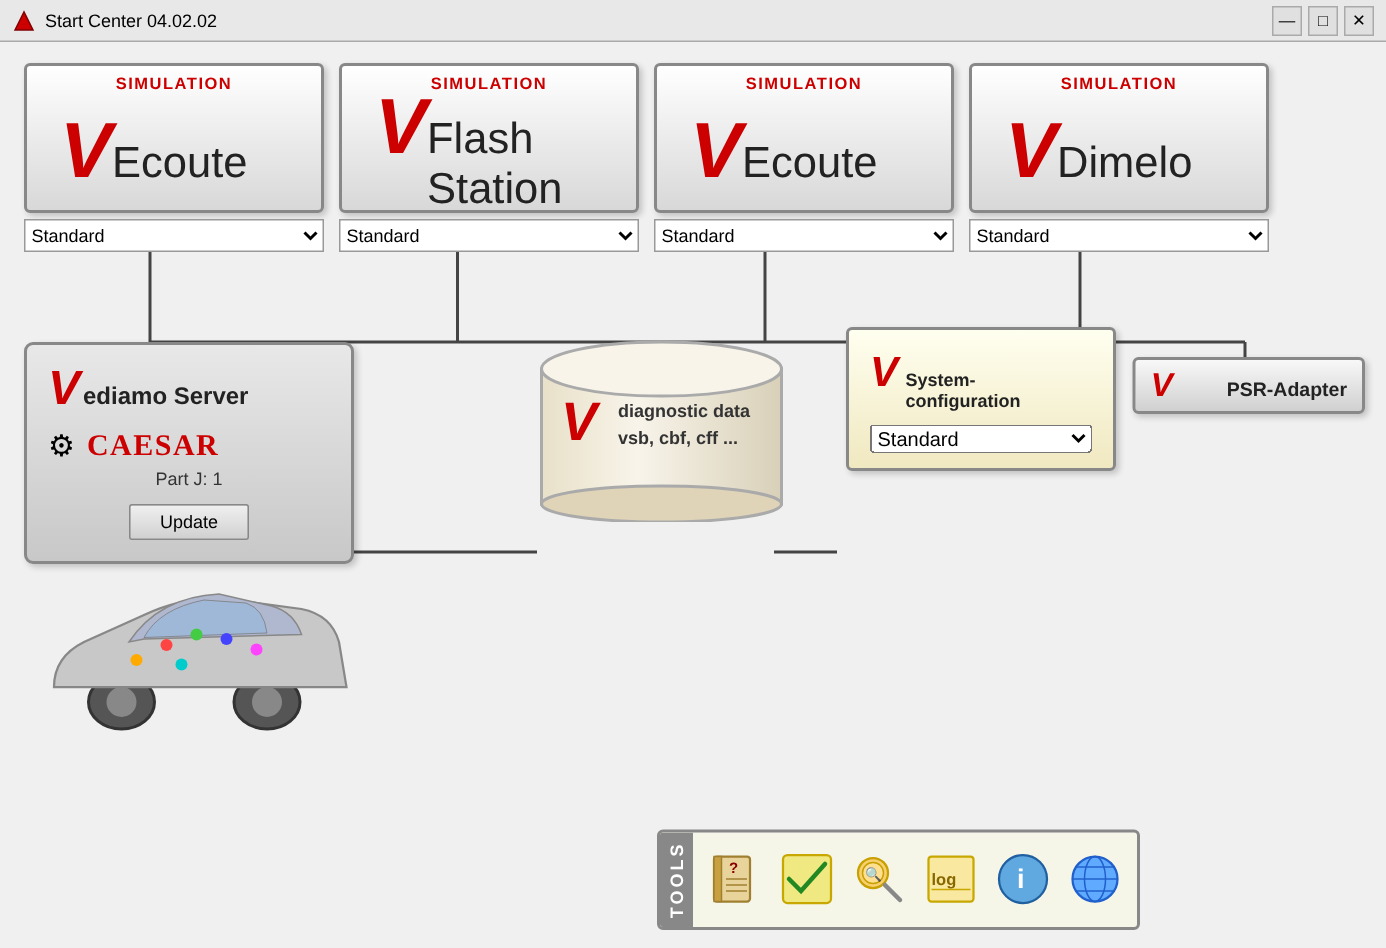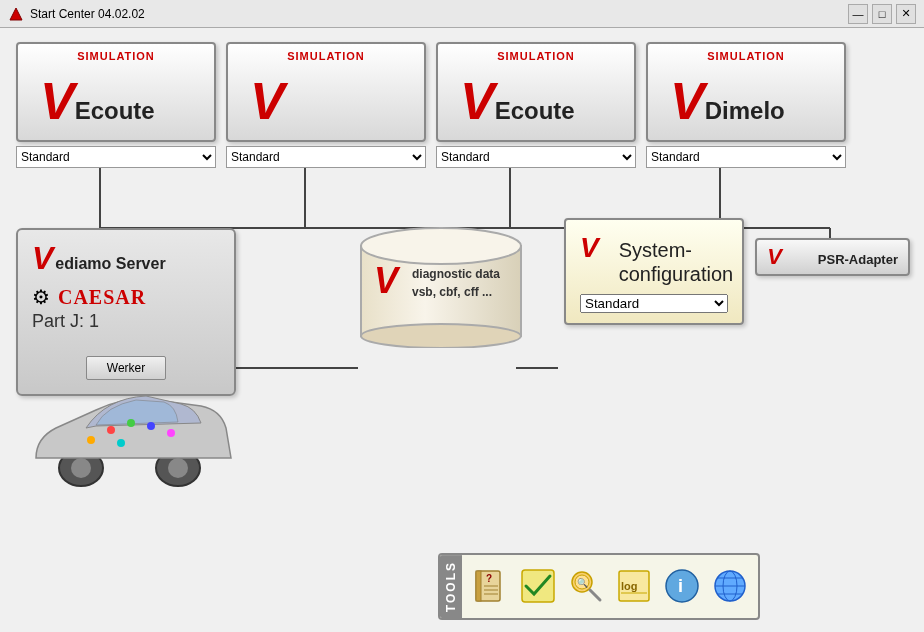--- a/index.html
+++ b/index.html
@@ -143,23 +143,24 @@
       font-size: 20px;
     }
     .caesar-text {
       font-size: 20px;
       font-weight: bold;
       color: #cc0000;
       letter-spacing: 1px;
       font-family: Liberation Serif, serif;
     }
     .part-text {
-      font-size: 18px;
+      font-size: 12px;
       color: #333;
-      margin-bottom: 24px;
+      text-align: center;
+      margin-bottom: 10px;
     }
     .update-btn {
       display: block;
       margin: 0 auto;
       background: linear-gradient(180deg, #f0f0f0, #d0d0d0);
       border: 1px solid #888;
       padding: 4px 20px;
       font-size: 12px;
       cursor: pointer;
       border-radius: 2px;
@@ -186,24 +187,24 @@
       align-items: baseline;
       margin-bottom: 4px;
     }
     .syscfg-v {
       font-size: 28px;
       font-weight: bold;
       color: #cc0000;
       font-style: italic;
     }
     .syscfg-name {
-      font-size: 20px;
-      font-weight: normal;
+      font-size: 12px;
+      font-weight: bold;
       color: #222;
-      margin-left: 20px;
+      margin-left: 5px;
       line-height: 1.2;
     }
     .syscfg-dropdown {
       width: 100%;
       margin-top: 8px;
     }
     
     .psr-box {
       position: absolute;
       right: 14px;
@@ -285,22 +286,22 @@
     
     .big-v {
       font-size: 52px;
       font-weight: bold;
       color: #cc0000;
       font-style: italic;
       line-height: 1;
       display: inline;
     }
     .box-name {
-      font-size: 24px;
-      font-weight: bold;
+      font-size: 29px;
+      font-weight: normal;
       color: #222;
       display: inline;
     }
   </style>
 </head>
 <body>
 
 <div class="title-bar">
   <div class="title-bar-left">
     <svg width="16" height="16" viewBox="0 0 16 16">
@@ -342,20 +343,21 @@
       <div class="v-text">
         <span class="big-v">V</span>
         <span class="box-name">Ecoute</span>
       </div>
     </div>
 
     <div class="v-box">
       <span class="sim-label">SIMULATION</span>
       <div class="v-text">
         <span class="big-v">V</span>
+        <span class="box-name">Flash Station</span>
       </div>
     </div>
 
     <div class="v-box">
       <span class="sim-label">SIMULATION</span>
       <div class="v-text">
         <span class="big-v">V</span>
         <span class="box-name">Ecoute</span>
       </div>
     </div>
@@ -402,21 +404,21 @@
     <div class="vediamo-box" style="position:absolute; left:0; top:0;">
       <div class="vediamo-title">
         <span class="vediamo-v">V</span>
         <span class="vediamo-name">ediamo Server</span>
       </div>
       <div class="caesar-row">
         <span class="caesar-icon">⚙</span>
         <span class="caesar-text">CAESAR</span>
       </div>
       <div class="part-text">Part J: 1</div>
-      <button class="update-btn">Werker</button>
+      <button class="update-btn">Update</button>
     </div>
 
     <div style="position:absolute; left:340px; top:-10px;">
       <div class="cylinder-shape" style="width:170px; height:130px;">
         
         <svg width="170" height="130">
 
           <rect x="5" y="28" width="160" height="90" fill="url(#cylgrad)" stroke="#aaa" stroke-width="2"></rect>
 
           <ellipse cx="85" cy="28" rx="80" ry="18" fill="#f8f4ea" stroke="#aaa" stroke-width="2"></ellipse>

